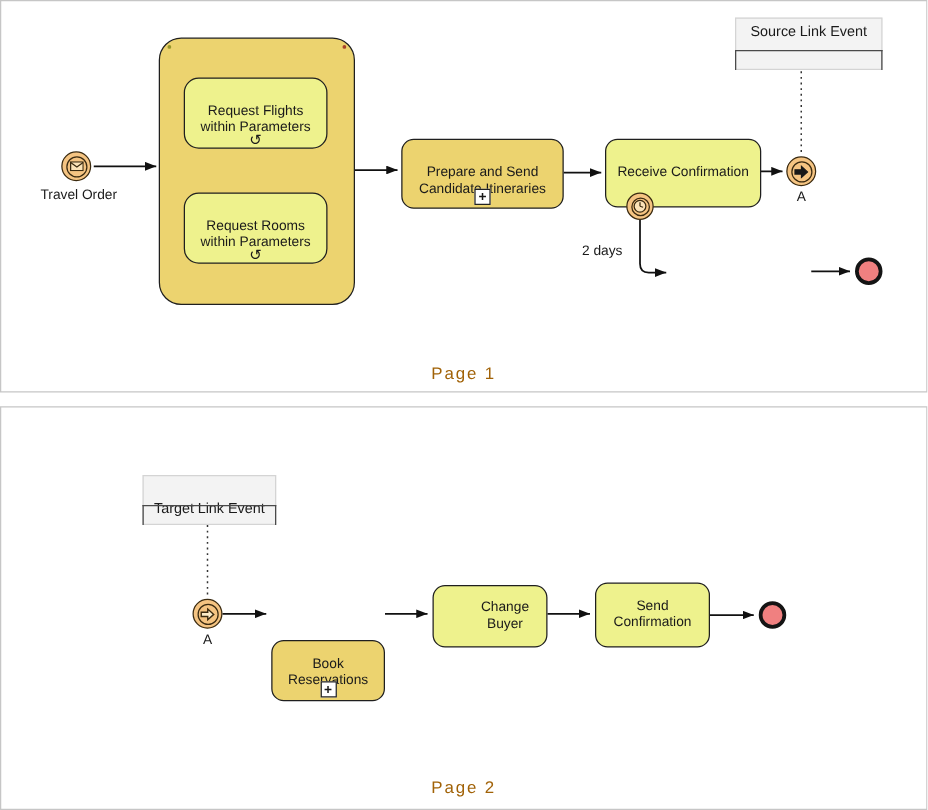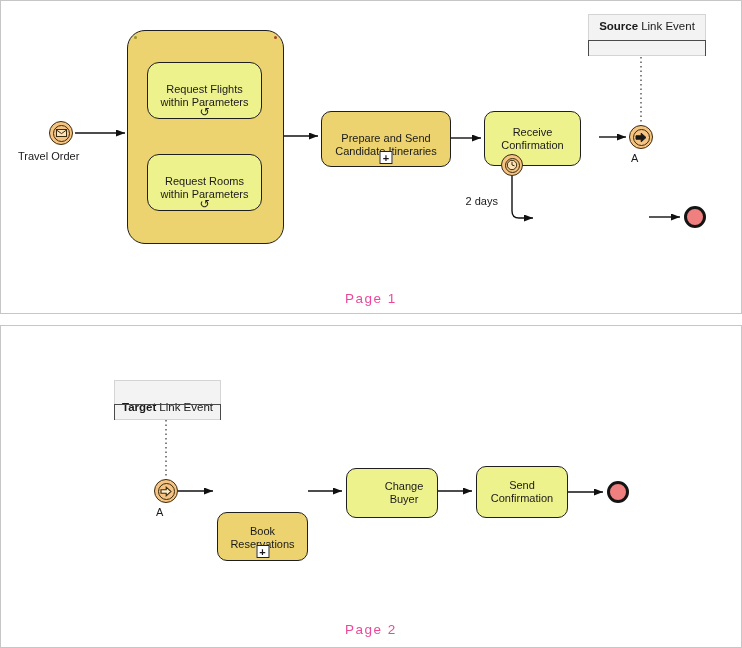--- a/index.html
+++ b/index.html
@@ -25,27 +25,27 @@
   .dot-left{background:#96962a;left:6px;top:5px;}
   .dot-right{background:#a8432a;right:6px;top:5px;}
   .loop-marker{position:absolute;bottom:0px;left:0;right:0;text-align:center;font-size:12px;line-height:12px;font-family:"DejaVu Sans",sans-serif;}
   .plus-marker{position:absolute;bottom:2px;left:50%;transform:translateX(-50%);width:13px;height:13px;background:#fff;
                border:1px solid #222;font-size:11px;line-height:10px;font-weight:bold;display:flex;align-items:center;justify-content:center;}
   .event{border-radius:50%;border:1.5px solid var(--event-stroke);background:var(--event-fill);
          display:flex;align-items:center;justify-content:center;}
   .event-inner{width:calc(100% - 5px);height:calc(100% - 5px);border-radius:50%;border:1px solid var(--event-stroke);
                background:var(--event-fill);display:flex;align-items:center;justify-content:center;}
   .end-event{border-radius:50%;border:3px solid #141414;background:var(--end-event-fill);}
-  .node-label{position:absolute;font-size:11px;}
+  .node-label{position:absolute;font-size:11px;text-align:center;}
   .annotation{position:absolute;background:var(--annotation-fill);border:1px solid var(--annotation-border);font-size:11.5px;text-align:center;padding-top:5px;}
-  .annotation .kw{font-weight:bold;}
+  .annotation .kw{font-weight:normal;}
   .annotation .rest{margin-left:3px;}
   .bracket{position:absolute;left:-1px;right:-1px;bottom:-1px;height:16px;
            border-top:1px solid #4a4a4a;border-left:1px solid #4a4a4a;border-right:1px solid #4a4a4a;}
-  .page-label{position:absolute;left:0;right:0;text-align:center;font-size:13.5px;letter-spacing:1.5px;color:#ec4899;}
+  .page-label{position:absolute;left:0;right:0;text-align:center;font-size:13.5px;letter-spacing:1.5px;color:#a16207;}
 </style>
 </head>
 <body>
 
 <div class="panel" id="panel1">
 
   <svg class="layer" width="742" height="314">
     <defs>
       <marker id="ah1" markerWidth="9.5" markerHeight="7" refX="9" refY="3.5" orient="auto" markerUnits="userSpaceOnUse">
         <path d="M0,0 L9,3.5 L0,7 Z" fill="#111"></path>
@@ -83,21 +83,21 @@
   <div class="node task top-align" style="left:146px;top:153px;width:115px;height:57px;border-radius:12px;justify-content:center;">
     <span>Request Rooms within Parameters</span>
     <span class="loop-marker">↺</span>
   </div>
 
   <div class="node task gold top-align" style="left:320px;top:110px;width:130px;height:56px;">
     <span>Prepare and Send Candidate Itineraries</span>
     <span class="plus-marker">+</span>
   </div>
 
-  <div class="node task" style="left:483px;top:110px;width:97px;height:55px;">
+  <div class="node task" style="left:483px;top:110px;width:125px;height:55px;">
     <span>Receive Confirmation</span>
   </div>
 
   <div class="node event" style="left:500px;top:153px;width:22px;height:22px;">
     <div class="event-inner">
       <svg width="12" height="12" viewBox="0 0 12 12">
         <circle cx="6" cy="6" r="4.7" fill="#fbe3b8" stroke="#3a2a10"></circle>
         <path d="M6,6 L6,2.8 M6,6 L8.5,6.8" stroke="#3a2a10" fill="none"></path>
       </svg>
     </div>

